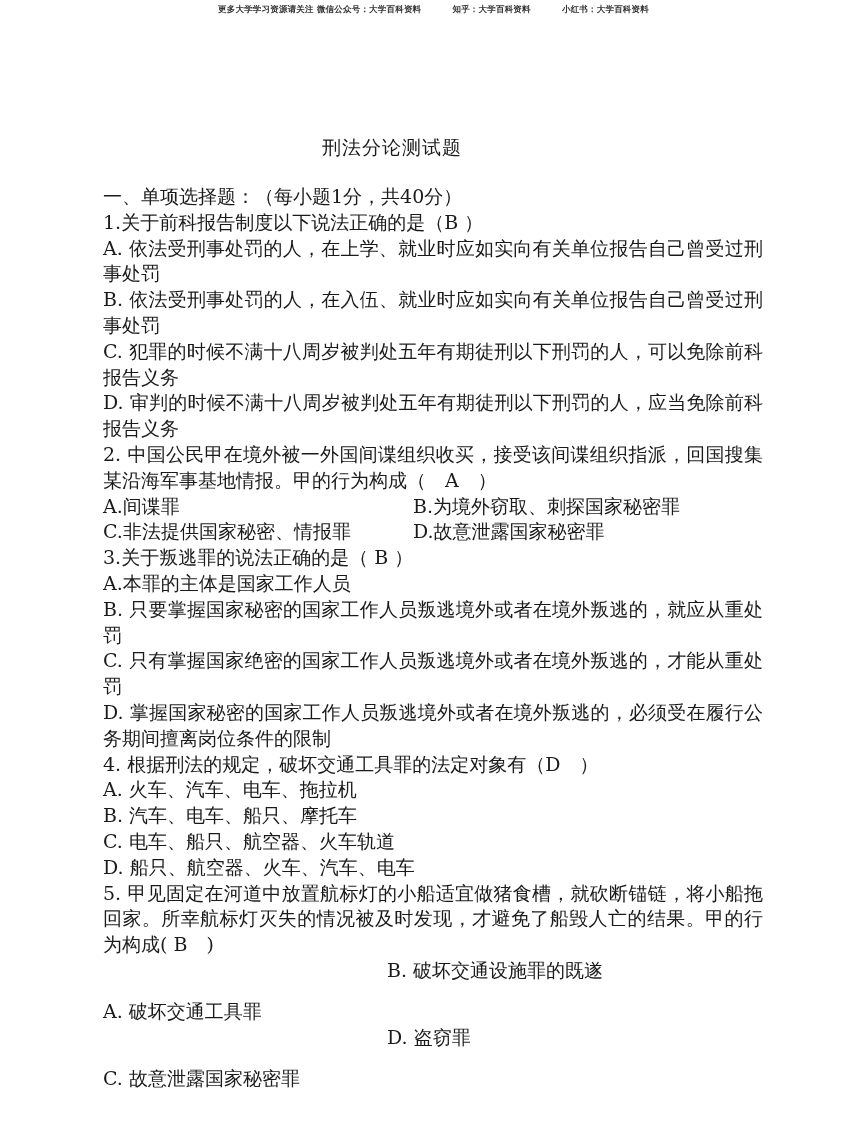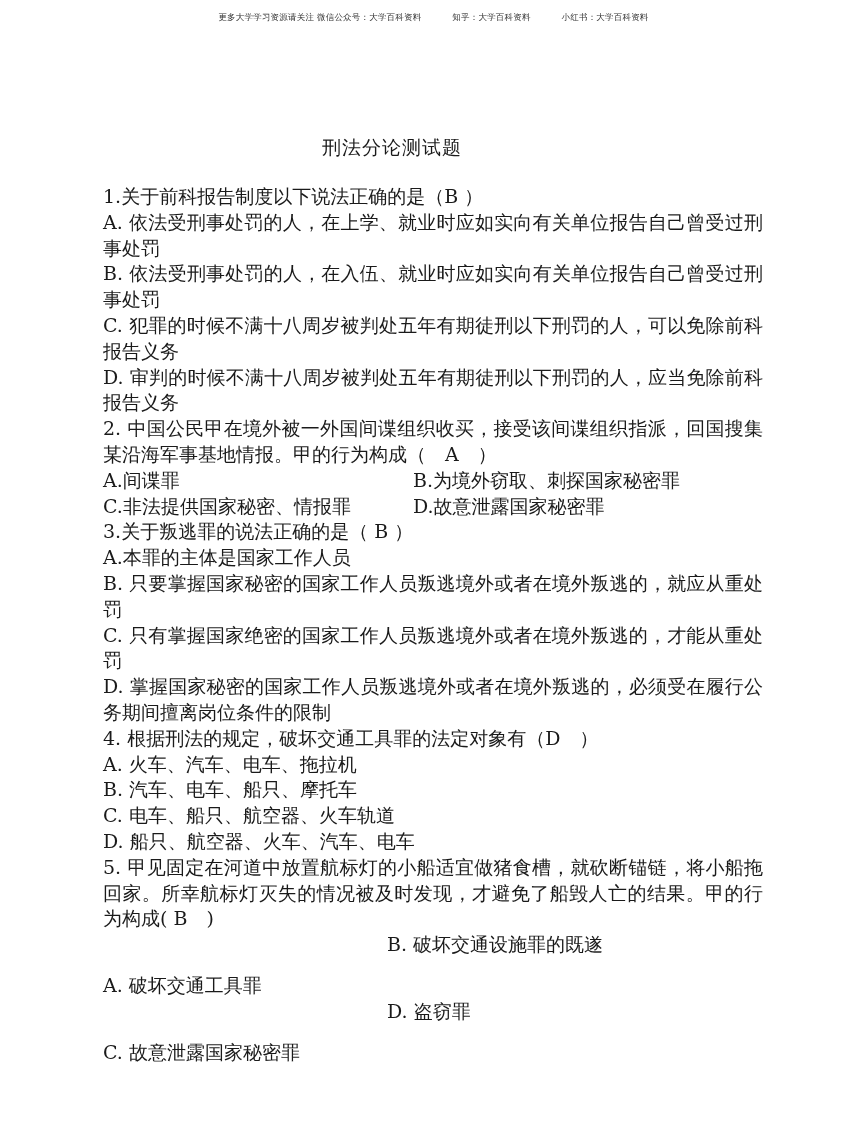--- a/index.html
+++ b/index.html
@@ -1,17 +1,17 @@
 <!DOCTYPE html>
 <html><head>
 <meta charset="utf-8">
 <style>
   html, body { margin: 0; padding: 0; background: #ffffff; }
   body { width: 867px; height: 1122px; position: relative; overflow: hidden; color: #1a1a1a; font-family: "DejaVu Serif", "Liberation Serif", serif; }
-  .header { position: absolute; top: 12px; left: 0; width: 867px; text-align: center; font-size: 8.5px; color: #333; letter-spacing: 0.2px; }
+  .header { position: absolute; top: 4px; left: 0; width: 867px; text-align: center; font-size: 8.5px; color: #333; letter-spacing: 0.2px; font-weight: bold; }
   .header span { margin: 0 14px; }
   .title { position: absolute; top: 135px; left: 0; width: 784px; text-align: center; font-size: 19px; letter-spacing: 1px; }
   .content { position: absolute; top: 184px; left: 103px; width: 660px; font-size: 19px; line-height: 25.8px; }
   .line { white-space: nowrap; }
   .wrap { white-space: normal; text-align: justify; text-align-last: left; }
   .two-col { display: flex; white-space: nowrap; }
   .two-col .col1 { width: 310px; }
   .two-col.q5 .col1 { width: 284px; margin-top: 41px; }
 </style>
 </head>
@@ -19,20 +19,21 @@
 
 <div class="header">
   <span>更多大学学习资源请关注 微信公众号：大学百科资料</span>
   <span>知乎：大学百科资料</span>
   <span>小红书：大学百科资料</span>
 </div>
 
 <div class="title">刑法分论测试题</div>
 
 <div class="content">
+  <div class="line">一、单项选择题：（每小题1分，共40分）</div>
 
   <div class="line">1.关于前科报告制度以下说法正确的是（B ）</div>
   <div class="wrap">A. 依法受刑事处罚的人，在上学、就业时应如实向有关单位报告自己曾受过刑事处罚</div>
   <div class="wrap">B. 依法受刑事处罚的人，在入伍、就业时应如实向有关单位报告自己曾受过刑事处罚</div>
   <div class="wrap">C. 犯罪的时候不满十八周岁被判处五年有期徒刑以下刑罚的人，可以免除前科报告义务</div>
   <div class="wrap">D. 审判的时候不满十八周岁被判处五年有期徒刑以下刑罚的人，应当免除前科报告义务</div>
 
   <div class="wrap">2. 中国公民甲在境外被一外国间谍组织收买，接受该间谍组织指派，回国搜集某沿海军事基地情报。甲的行为构成（　A　）</div>
   <div class="two-col">
     <div class="col1">A.间谍罪</div>

